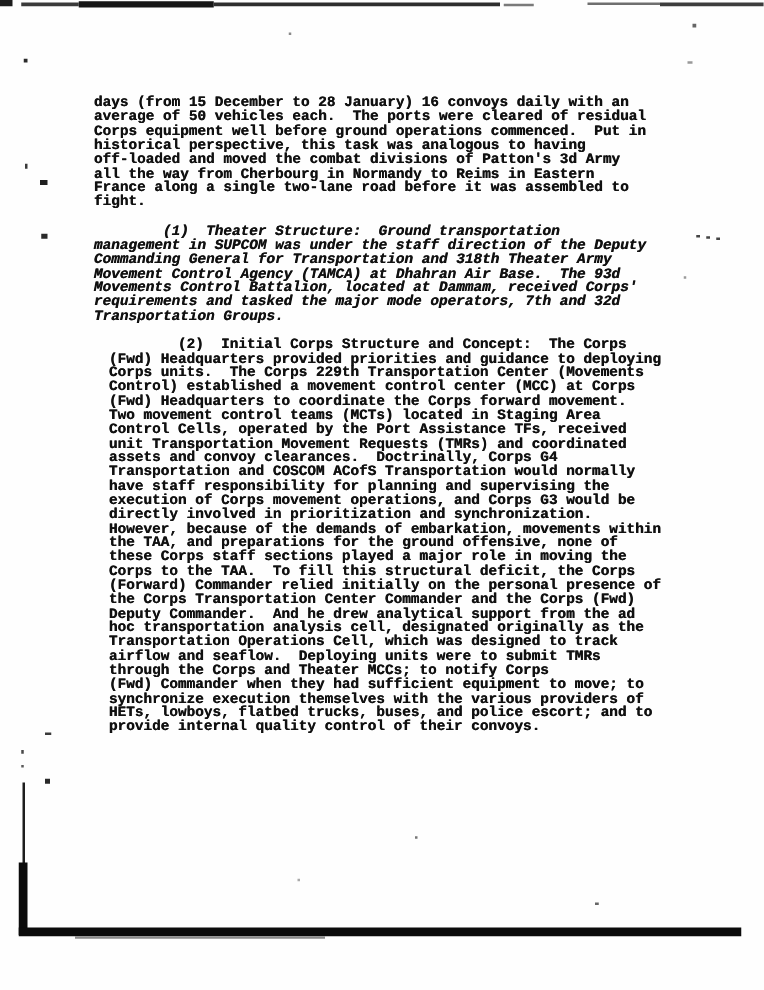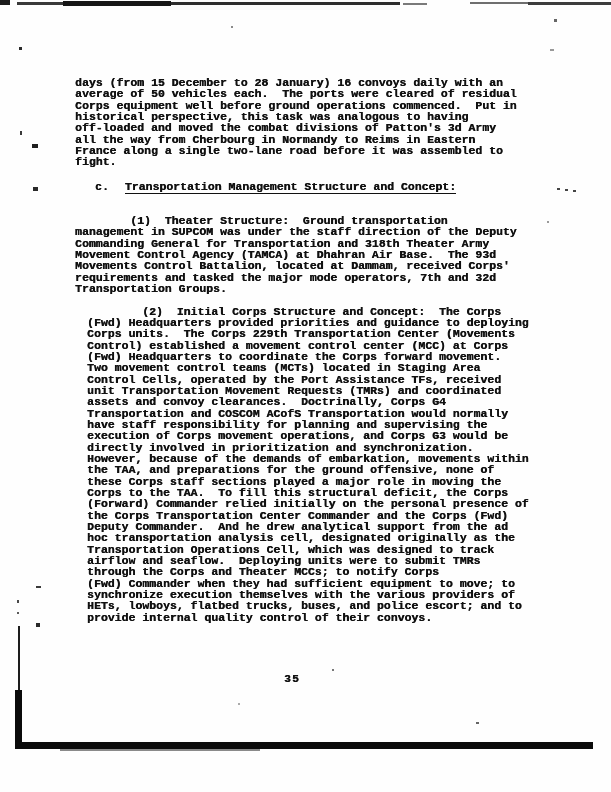--- a/index.html
+++ b/index.html
@@ -37,21 +37,21 @@
     margin-top: 13px;
     padding-left: 20px;
     white-space: pre;
     text-shadow: 0.35px 0 0 currentColor;
   }
   .h-title {
     margin-left: 16px;
     border-bottom: 1.7px solid #111111;
     padding-bottom: 0.5px;
   }
-  .p1 { margin-top: 23px; }
+  .p1 { margin-top: 12px; font-style: italic; }
   .p2 { margin-top: 11px; margin-left: 12px; }
   .page-number {
     margin-top: 50px;
     padding-left: 209px;
     letter-spacing: 1px;
     text-shadow: 0.35px 0 0 currentColor;
   }
   .artifact { position: absolute; }
 </style>
 </head>
@@ -61,21 +61,20 @@
   <div class="text-col">
     <pre class="para intro">days (from 15 December to 28 January) 16 convoys daily with an
 average of 50 vehicles each.  The ports were cleared of residual
 Corps equipment well before ground operations commenced.  Put in
 historical perspective, this task was analogous to having
 off-loaded and moved the combat divisions of Patton's 3d Army
 all the way from Cherbourg in Normandy to Reims in Eastern
 France along a single two-lane road before it was assembled to
 fight.</pre>
 
-    <div class="heading"><span class="h-label">c.</span><span class="h-title">Transportation Management Structure and Concept:</span></div>
 
     <pre class="para p1">        (1)  Theater Structure:  Ground transportation
 management in SUPCOM was under the staff direction of the Deputy
 Commanding General for Transportation and 318th Theater Army
 Movement Control Agency (TAMCA) at Dhahran Air Base.  The 93d
 Movements Control Battalion, located at Dammam, received Corps'
 requirements and tasked the major mode operators, 7th and 32d
 Transportation Groups.</pre>
 
     <pre class="para p2">        (2)  Initial Corps Structure and Concept:  The Corps
@@ -100,21 +99,20 @@
 Deputy Commander.  And he drew analytical support from the ad
 hoc transportation analysis cell, designated originally as the
 Transportation Operations Cell, which was designed to track
 airflow and seaflow.  Deploying units were to submit TMRs
 through the Corps and Theater MCCs; to notify Corps
 (Fwd) Commander when they had sufficient equipment to move; to
 synchronize execution themselves with the various providers of
 HETs, lowboys, flatbed trucks, buses, and police escort; and to
 provide internal quality control of their convoys.</pre>
 
-    <div class="page-number">35</div>
   </div>
 
   <div id="artifacts">
       <div class="artifact" style="left: 0px; top: 0px; width: 10px; height: 5px; background: rgb(28, 28, 28);"></div>
       <div class="artifact" style="left: 17px; top: 2px; width: 46px; height: 3px; background: rgb(58, 58, 58);"></div>
       <div class="artifact" style="left: 63px; top: 1px; width: 108px; height: 5px; background: rgb(22, 22, 22);"></div>
       <div class="artifact" style="left: 171px; top: 2px; width: 229px; height: 3px; background: rgb(46, 46, 46);"></div>
       <div class="artifact" style="left: 403px; top: 3px; width: 24px; height: 2px; background: rgb(122, 122, 122);"></div>
       <div class="artifact" style="left: 470px; top: 2px; width: 58px; height: 2px; background: rgb(111, 111, 111);"></div>
       <div class="artifact" style="left: 528px; top: 2px; width: 83px; height: 3px; background: rgb(61, 61, 61);"></div>

